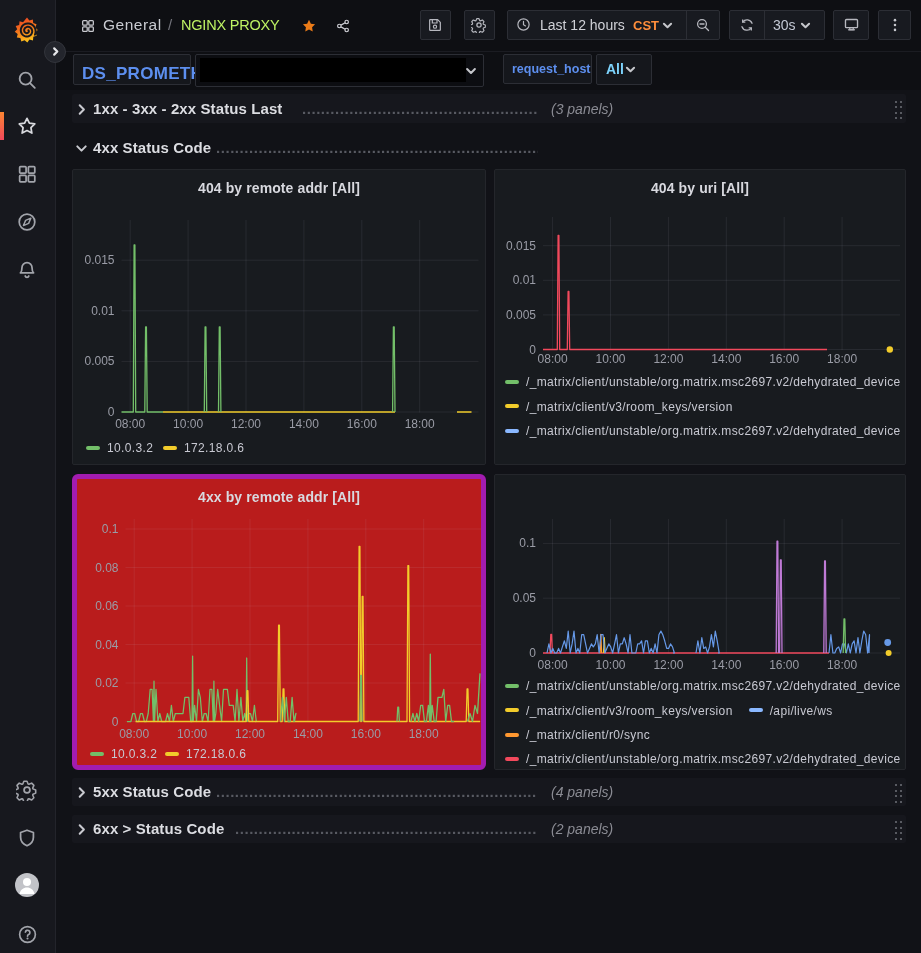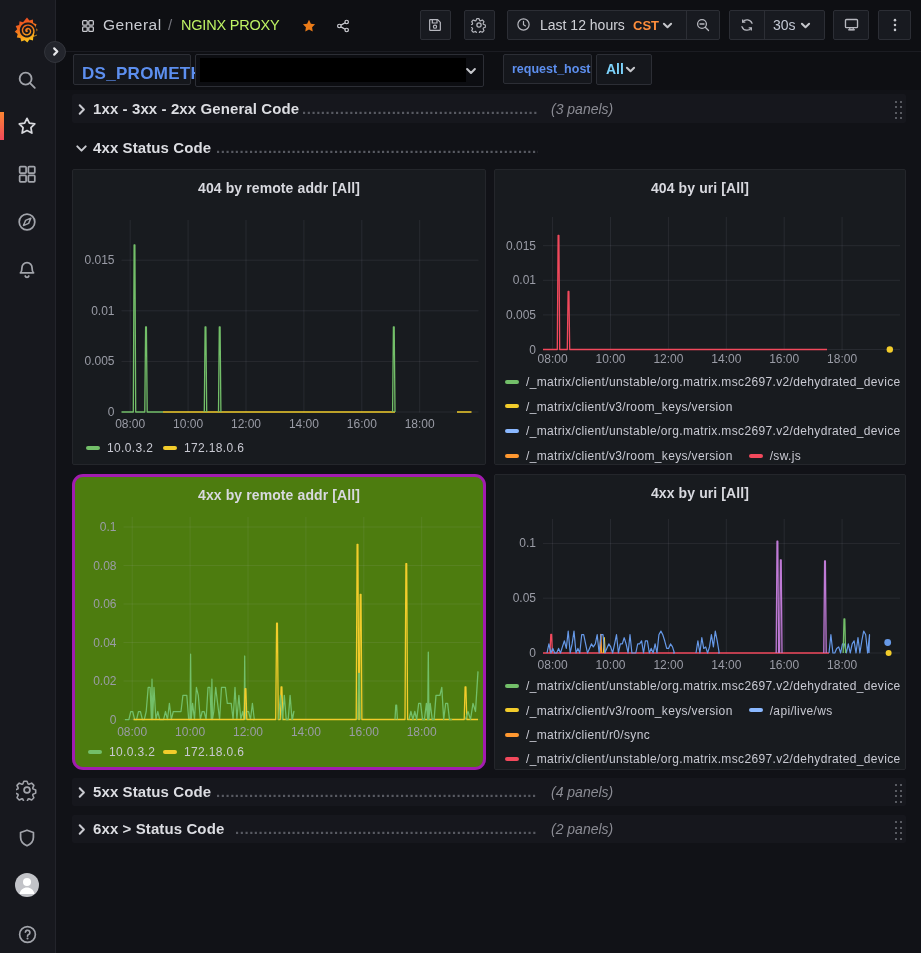--- a/index.html
+++ b/index.html
@@ -150,21 +150,21 @@
     </svg></div>
 <svg style="position:absolute;left:17px;top:924px" width="21" height="21" viewBox="0 0 24 24" fill="none">
     <circle cx="12" cy="12" r="9" stroke="#a2a4ab" stroke-width="1.9"></circle>
     <path d="M9.6 9.2a2.6 2.6 0 1 1 3.6 2.9c-.8.35-1.2.9-1.2 1.8" stroke="#a2a4ab" stroke-width="1.9" stroke-linecap="round" fill="none"></path>
     <circle cx="12" cy="16.6" r="1.2" fill="#a2a4ab"></circle>
   </svg>
 <div class="abs" style="left:72px;top:94px;width:834px;height:29px;background:#16171d;border-radius:2px"></div>
 <svg style="position:absolute;left:74px;top:101.5px" width="15" height="15" viewBox="0 0 15 15">
     <polyline points="5.7,3.3 9.9,7.5 5.7,11.7" fill="none" stroke="#c9cad0" stroke-width="2.0" stroke-linecap="round" stroke-linejoin="round"></polyline>
   </svg>
-<div class="abs rowtitle" style="left:93px;top:99.5px">1xx - 3xx - 2xx General Code</div>
+<div class="abs rowtitle" style="left:93px;top:99.5px">1xx - 3xx - 2xx Status Last</div>
 <div class="abs dots" style="left:302px;top:99.5px;width:235px;overflow:hidden">........................................................................................................................</div>
 <div class="abs pcount" style="left:551px;top:100.5px">(3 panels)</div>
 <div class="abs" style="left:895px;top:100.5px;width:2.2px;height:2.2px;background:#585a61"></div>
 <div class="abs" style="left:895px;top:106.0px;width:2.2px;height:2.2px;background:#585a61"></div>
 <div class="abs" style="left:895px;top:111.5px;width:2.2px;height:2.2px;background:#585a61"></div>
 <div class="abs" style="left:895px;top:117.0px;width:2.2px;height:2.2px;background:#585a61"></div>
 <div class="abs" style="left:900px;top:100.5px;width:2.2px;height:2.2px;background:#585a61"></div>
 <div class="abs" style="left:900px;top:106.0px;width:2.2px;height:2.2px;background:#585a61"></div>
 <div class="abs" style="left:900px;top:111.5px;width:2.2px;height:2.2px;background:#585a61"></div>
 <div class="abs" style="left:900px;top:117.0px;width:2.2px;height:2.2px;background:#585a61"></div>
@@ -258,23 +258,22 @@
       <text x="57.6" y="193" text-anchor="middle" font-size="12" fill="#9a9ca6">08:00</text>
       <text x="115.5" y="193" text-anchor="middle" font-size="12" fill="#9a9ca6">10:00</text>
       <text x="173.4" y="193" text-anchor="middle" font-size="12" fill="#9a9ca6">12:00</text>
       <text x="231.3" y="193" text-anchor="middle" font-size="12" fill="#9a9ca6">14:00</text>
       <text x="289.2" y="193" text-anchor="middle" font-size="12" fill="#9a9ca6">16:00</text>
       <text x="347.1" y="193" text-anchor="middle" font-size="12" fill="#9a9ca6">18:00</text>
     </svg>
     <div class="legend" style="left:10px;top:205px"><span class="sw" style="background:#73bf69"></span><span style="margin-left:7px">/_matrix/client/unstable/org.matrix.msc2697.v2/dehydrated_device</span></div>
     <div class="legend" style="left:10px;top:229.5px"><span class="sw" style="background:#f2cc2b"></span><span style="margin-left:7px">/_matrix/client/v3/room_keys/version</span></div>
     <div class="legend" style="left:10px;top:254.2px"><span class="sw" style="background:#8ab8ff"></span><span style="margin-left:7px">/_matrix/client/unstable/org.matrix.msc2697.v2/dehydrated_device</span></div>
-    <div class="legend" style="left:10px;top:279px"><span class="sw" style="background:#ff9830"></span><span style="margin-left:7px">/_matrix/client/v3/room_keys/version</span><span class="sw" style="background:#f2495c;margin-left:16px"></span><span style="margin-left:7px">/sw.js</span></div>
   </div>
-<div class="abs" style="left:72px;top:474px;width:414px;height:296px;background:#4d7c0f;border:3px solid #a21caf;border-radius:11px;overflow:hidden">
+<div class="abs" style="left:72px;top:474px;width:414px;height:296px;background:#b91c1c;border:5px solid #a21caf;border-radius:6px;overflow:hidden">
     <div class="ptitle" style="top:10px">4xx by remote addr [All]</div>
     <svg style="position:absolute;left:0;top:0" width="414" height="296">
       <line x1="57.2" y1="40" x2="57.2" y2="243.0" stroke="rgba(204,204,220,0.09)"></line>
       <line x1="115.1" y1="40" x2="115.1" y2="243.0" stroke="rgba(204,204,220,0.09)"></line>
       <line x1="173.0" y1="40" x2="173.0" y2="243.0" stroke="rgba(204,204,220,0.09)"></line>
       <line x1="230.9" y1="40" x2="230.9" y2="243.0" stroke="rgba(204,204,220,0.09)"></line>
       <line x1="288.8" y1="40" x2="288.8" y2="243.0" stroke="rgba(204,204,220,0.09)"></line>
       <line x1="346.7" y1="40" x2="346.7" y2="243.0" stroke="rgba(204,204,220,0.09)"></line>
       <line x1="48.5" y1="242.5" x2="405.5" y2="242.5" stroke="rgba(204,204,220,0.09)"></line>
       <line x1="48.5" y1="204.0" x2="405.5" y2="204.0" stroke="rgba(204,204,220,0.09)"></line>
@@ -299,21 +298,20 @@
       <text x="115.1" y="259" text-anchor="middle" font-size="12" fill="#9a9ca6">10:00</text>
       <text x="173.0" y="259" text-anchor="middle" font-size="12" fill="#9a9ca6">12:00</text>
       <text x="230.9" y="259" text-anchor="middle" font-size="12" fill="#9a9ca6">14:00</text>
       <text x="288.8" y="259" text-anchor="middle" font-size="12" fill="#9a9ca6">16:00</text>
       <text x="346.7" y="259" text-anchor="middle" font-size="12" fill="#9a9ca6">18:00</text>
     </svg>
     <div class="legend" style="left:13px;top:268px"><span class="sw" style="background:#73bf69"></span><span style="margin-left:7px">10.0.3.2</span></div>
     <div class="legend" style="left:88px;top:268px"><span class="sw" style="background:#f2cc2b"></span><span style="margin-left:7px">172.18.0.6</span></div>
   </div>
 <div class="abs" style="left:494px;top:474px;width:412px;height:296px;background:#181b1f;border:1px solid #24262b;border-radius:2px;overflow:hidden">
-    <div class="ptitle" style="top:10px">4xx by uri [All]</div>
     <svg style="position:absolute;left:0;top:0" width="412" height="296">
       <line x1="57.6" y1="44" x2="57.6" y2="178.5" stroke="rgba(204,204,220,0.09)"></line>
       <line x1="115.5" y1="44" x2="115.5" y2="178.5" stroke="rgba(204,204,220,0.09)"></line>
       <line x1="173.4" y1="44" x2="173.4" y2="178.5" stroke="rgba(204,204,220,0.09)"></line>
       <line x1="231.3" y1="44" x2="231.3" y2="178.5" stroke="rgba(204,204,220,0.09)"></line>
       <line x1="289.2" y1="44" x2="289.2" y2="178.5" stroke="rgba(204,204,220,0.09)"></line>
       <line x1="347.1" y1="44" x2="347.1" y2="178.5" stroke="rgba(204,204,220,0.09)"></line>
       <line x1="48" y1="178.0" x2="405" y2="178.0" stroke="rgba(204,204,220,0.09)"></line>
       <line x1="48" y1="123.2" x2="405" y2="123.2" stroke="rgba(204,204,220,0.09)"></line>
       <line x1="48" y1="68.4" x2="405" y2="68.4" stroke="rgba(204,204,220,0.09)"></line>

